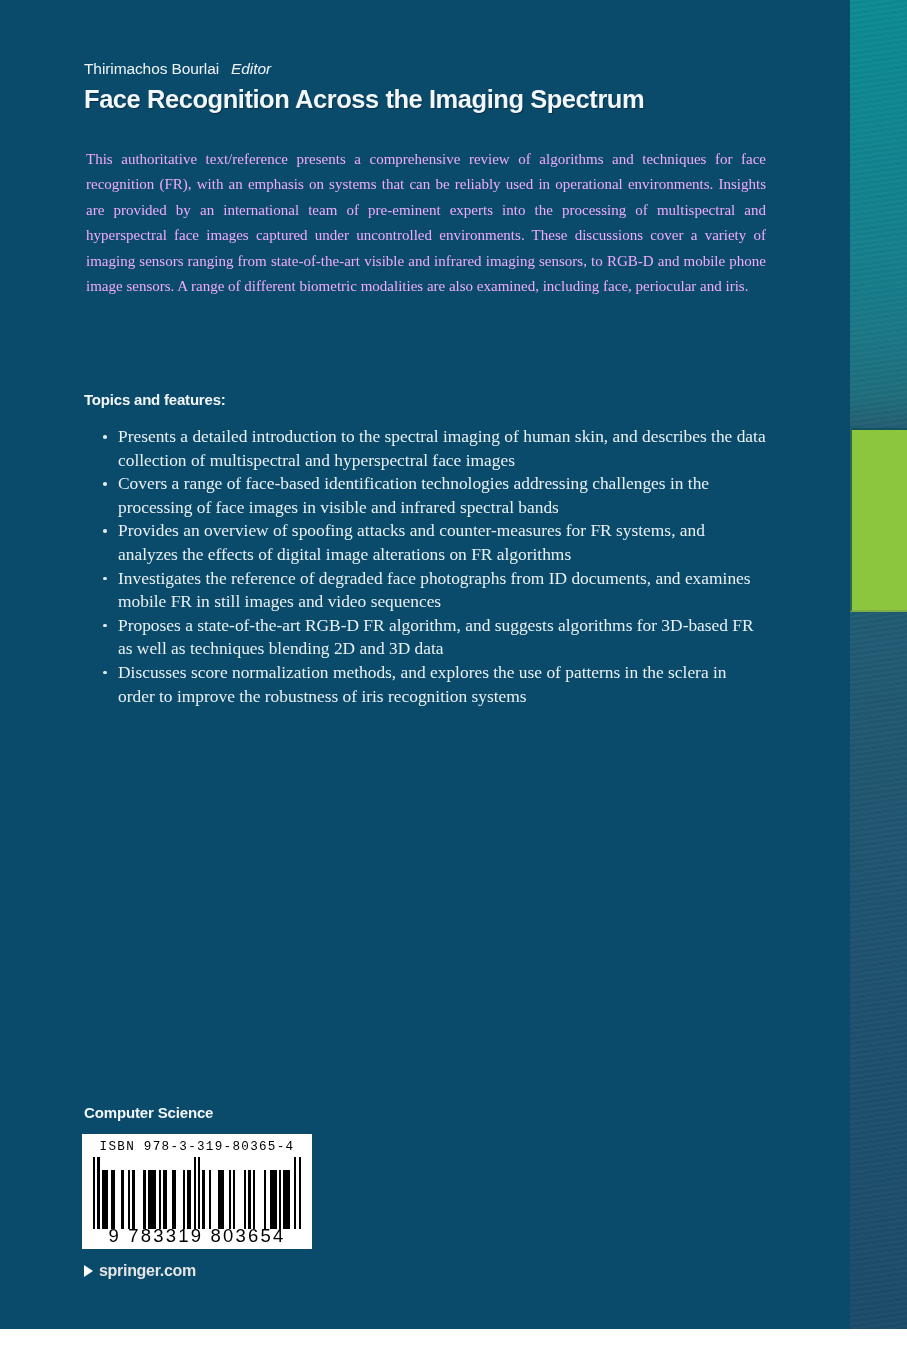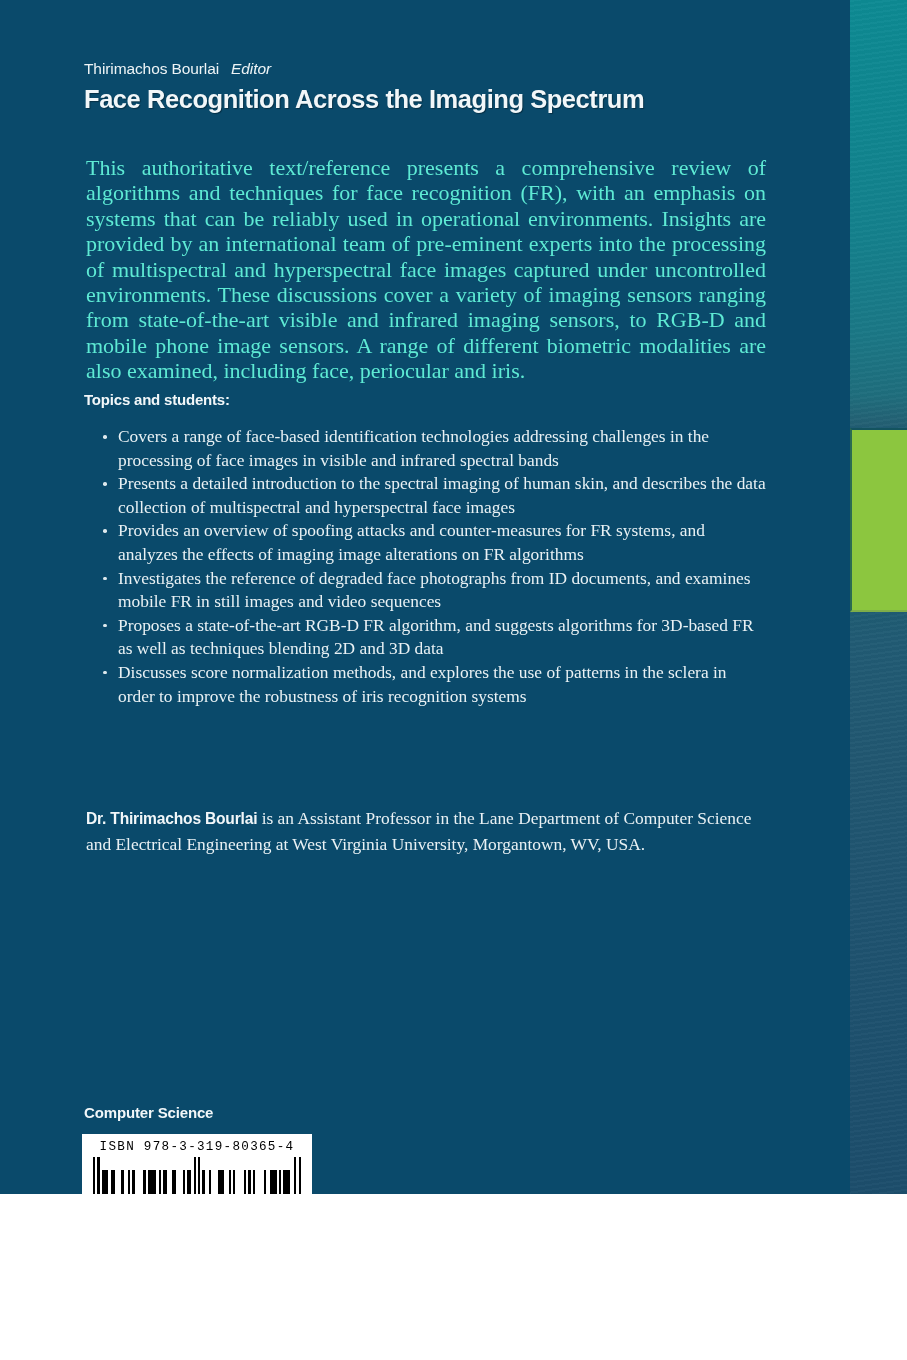--- a/index.html
+++ b/index.html
@@ -6,21 +6,21 @@
     margin: 0;
     padding: 0;
     background: #ffffff;
   }
   body {
     font-family: "Liberation Serif", serif;
   }
   .cover {
     position: relative;
     width: 907px;
-    height: 1194px;
+    height: 1329px;
     background: #0a4a6b;
     overflow: hidden;
   }
 
   
   .strip {
     position: absolute;
     top: 0;
     right: 0;
     width: 57px;
@@ -97,27 +97,27 @@
     font-weight: bold;
     font-size: 25.5px;
     color: #f2f7f9;
     letter-spacing: -0.45px;
     white-space: nowrap;
     text-shadow: 1px 1px 1px rgba(0,0,0,0.35);
   }
 
   .blurb {
     position: absolute;
-    top: 155px;
+    top: 147px;
     left: 2px;
     width: 680px;
     font-family: "Liberation Serif", serif;
-    font-size: 22px;
+    font-size: 15px;
     line-height: 25.4px;
-    color: #5eead4;
+    color: #f0abfc;
     text-align: justify;
     text-align-last: left;
   }
 
   .topics-head {
     position: absolute;
     top: 391px;
     left: 0;
     font-family: "Liberation Sans", sans-serif;
     font-weight: bold;
@@ -276,33 +276,32 @@
   <div class="content">
 
     <div class="editor-line">
       <span>Thirimachos Bourlai</span><span class="role">Editor</span>
     </div>
 
     <div class="book-title">Face Recognition Across the Imaging Spectrum</div>
 
     <div class="blurb">This authoritative text/reference presents a comprehensive review of algorithms and techniques for face recognition (FR), with an emphasis on systems that can be reliably used in operational environments. Insights are provided by an international team of pre-eminent experts into the processing of multispectral and hyperspectral face images captured under uncontrolled environments. These discussions cover a variety of imaging sensors ranging from state-of-the-art visible and infrared imaging sensors, to RGB-D and mobile phone image sensors. A range of different biometric modalities are also examined, including face, periocular and iris.</div>
 
-    <div class="topics-head">Topics and students:</div>
+    <div class="topics-head">Topics and features:</div>
 
     <ul class="features">
+      <li>Presents a detailed introduction to the spectral imaging of human skin, and describes the data collection of multispectral and hyperspectral face images</li>
       <li>Covers a range of face-based identification technologies addressing challenges in the processing of face images in visible and infrared spectral bands</li>
-      <li>Presents a detailed introduction to the spectral imaging of human skin, and describes the data collection of multispectral and hyperspectral face images</li>
-      <li>Provides an overview of spoofing attacks and counter-measures for FR systems, and analyzes the effects of imaging image alterations on FR algorithms</li>
+      <li>Provides an overview of spoofing attacks and counter-measures for FR systems, and analyzes the effects of digital image alterations on FR algorithms</li>
       <li>Investigates the reference of degraded face photographs from ID documents, and examines mobile FR in still images and video sequences</li>
       <li>Proposes a state-of-the-art RGB-D FR algorithm, and suggests algorithms for 3D-based FR as well as techniques blending 2D and 3D data</li>
       <li>Discusses score normalization methods, and explores the use of patterns in the sclera in order to improve the robustness of iris recognition systems</li>
     </ul>
 
 
-    <div class="bio"><span class="bio-name">Dr. Thirimachos Bourlai</span><span> is an Assistant Professor in the Lane Department of Computer Science and Electrical Engineering at West Virginia University, Morgantown, WV, USA.</span></div>
 
     <div class="subject">Computer Science</div>
 
     <div class="barcode-box">
       <div class="barcode-isbn">ISBN 978-3-319-80365-4</div>
       <div class="barcode-bars">
           <i style="width: 2.25263px; background: rgb(0, 0, 0); height: 100%;"></i>
           <i style="width: 2.25263px; background: transparent; height: 100%;"></i>
           <i style="width: 2.25263px; background: rgb(0, 0, 0); height: 100%;"></i>
           <i style="width: 2.25263px; background: transparent; height: 82%;"></i>

